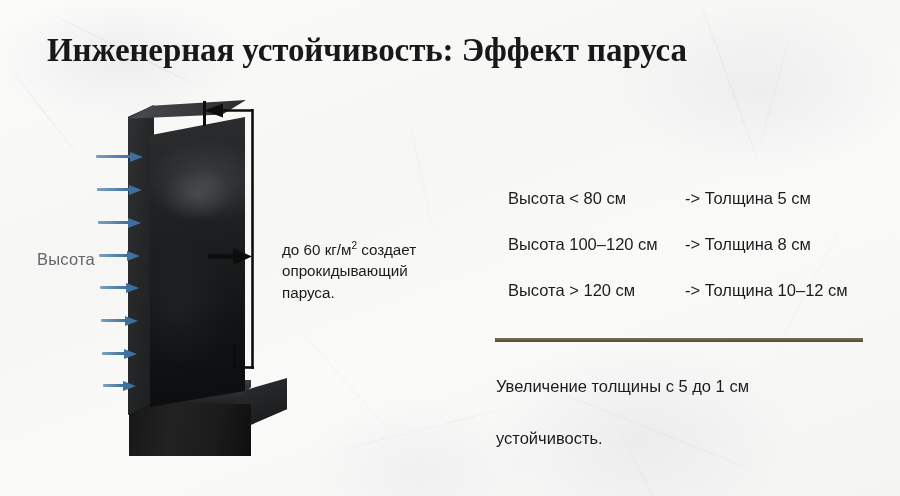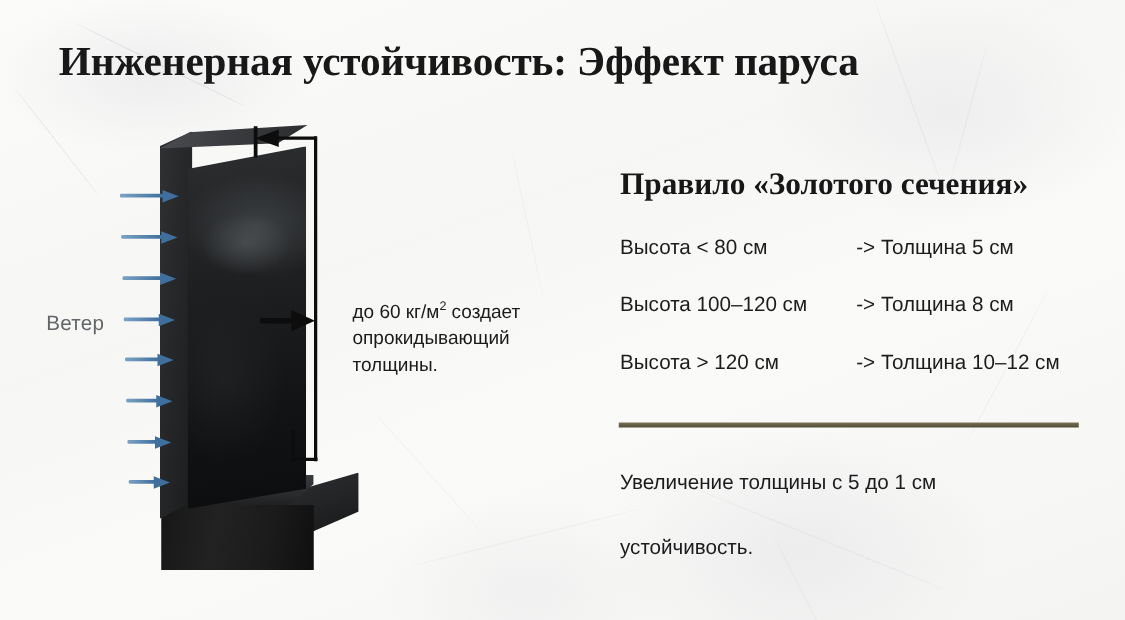--- a/index.html
+++ b/index.html
@@ -125,21 +125,21 @@
   #panel { position:absolute; left:494px; top:0; width:406px; height:496px; }
 
   #rule-heading {
     position:absolute; left:2px; top:134px;
     font-family:"Liberation Serif", serif;
     font-weight:700; font-size:25px; color:#171717;
     white-space:nowrap;
   }
 
   .rule-row { position:absolute; left:2px; width:400px; font-size:16.5px; color:#1c1c1c; }
-  .rule-row .left  { position:absolute; left:0;     white-space:nowrap; }
+  .rule-row .left  { position:absolute; left:12px;     white-space:nowrap; }
   .rule-row .right { position:absolute; left:189px; white-space:nowrap; }
   #rule-row-0 { top:189px; }
   #rule-row-1 { top:235px; }
   #rule-row-2 { top:281px; }
 
   #divider {
     position:absolute; left:1px; top:338px; width:368px; height:4px;
     background:linear-gradient(180deg,#7d7458 0%,#615a41 55%,#554e38 100%);
   }
 
@@ -205,21 +205,21 @@
         <div class="wind-arrow" style="left: 102px; top: 349px;">
           <div class="shaft" style="width: 23px; background: linear-gradient(90deg, rgb(123, 162, 196) 0%, rgb(63, 111, 156) 100%);"></div>
           <div class="head" style="left: 22px; border-left-color: rgb(63, 111, 156);"></div>
         </div>
         <div class="wind-arrow" style="left: 103px; top: 381px;">
           <div class="shaft" style="width: 21px; background: linear-gradient(90deg, rgb(123, 162, 196) 0%, rgb(63, 111, 156) 100%);"></div>
           <div class="head" style="left: 20px; border-left-color: rgb(63, 111, 156);"></div>
         </div>
       </div>
 
-    <div id="wind-label">Ветер</div>
+    <div id="wind-label">Высота</div>
 
     <svg id="bracket" viewBox="0 0 470 496">
 
       <line x1="204.5" y1="101" x2="204.5" y2="126" stroke="#0d0d0d" stroke-width="3"></line>
 
       <line x1="215" y1="110.5" x2="253" y2="110.5" stroke="#0d0d0d" stroke-width="2.6"></line>
       <polygon points="204,110.5 223,103.5 223,117.5" fill="#0d0d0d"></polygon>
 
       <line x1="252.5" y1="109" x2="252.5" y2="369" stroke="#0d0d0d" stroke-width="2.6"></line>
 
@@ -227,27 +227,26 @@
       <line x1="234.5" y1="344" x2="234.5" y2="369" stroke="#0d0d0d" stroke-width="2.6"></line>
 
       <line x1="208" y1="256.5" x2="238" y2="256.5" stroke="#0d0d0d" stroke-width="4.4"></line>
       <polygon points="252,256.5 233,248 233,265" fill="#0d0d0d"></polygon>
     </svg>
 
     <div id="pressure-note">
       <br>
       <span>до 60 кг/м</span><sup>2</sup><span> создает</span><br>
       <span>опрокидывающий</span><br>
-      <span>толщины.</span>
+      <span>паруса.</span>
     </div>
   </div>
 
   <div id="panel">
 
-    <div id="rule-heading">Правило «Золотого сечения»</div>
 
     <div class="rule-row" id="rule-row-0">
       <span class="left">Высота &lt; 80 см</span>
       <span class="right">-&gt; Толщина 5 см</span>
     </div>
     <div class="rule-row" id="rule-row-1">
       <span class="left">Высота 100–120 см</span>
       <span class="right">-&gt; Толщина 8 см</span>
     </div>
     <div class="rule-row" id="rule-row-2">

